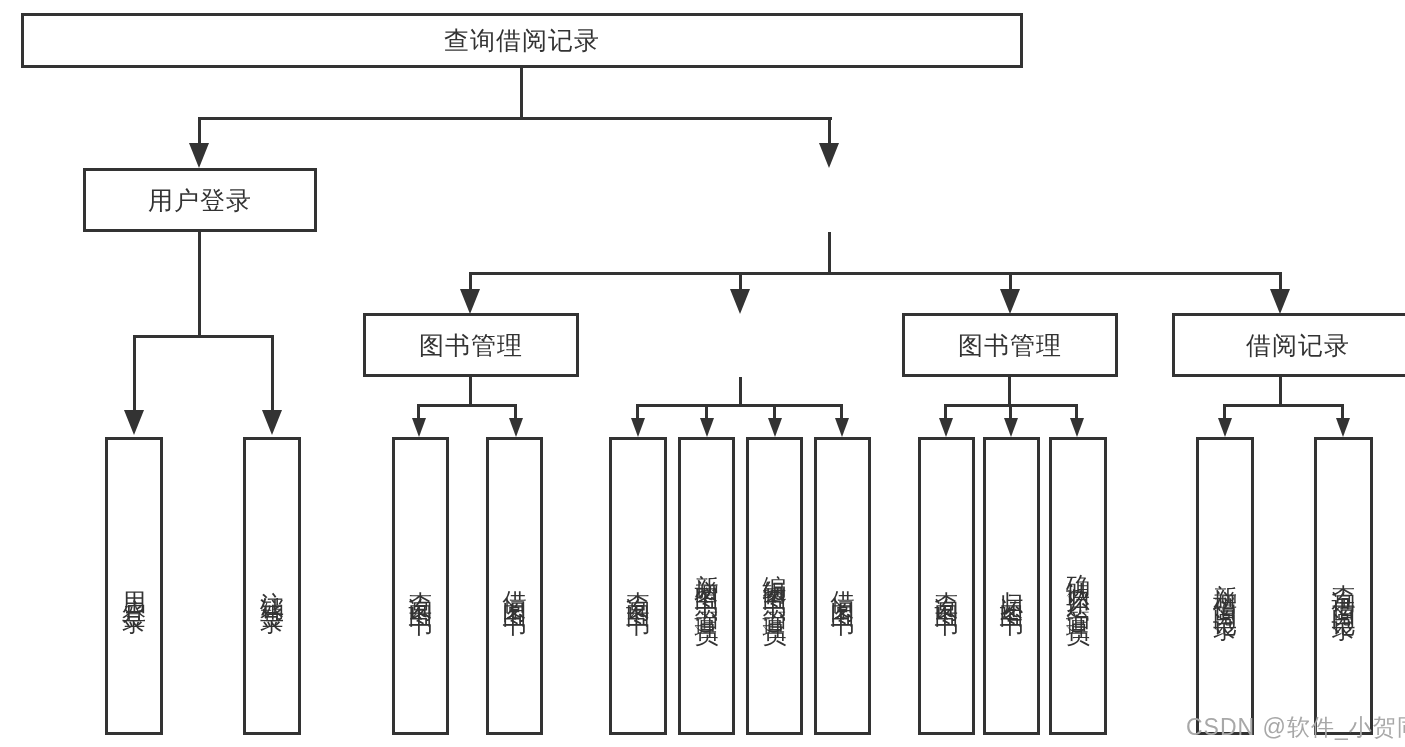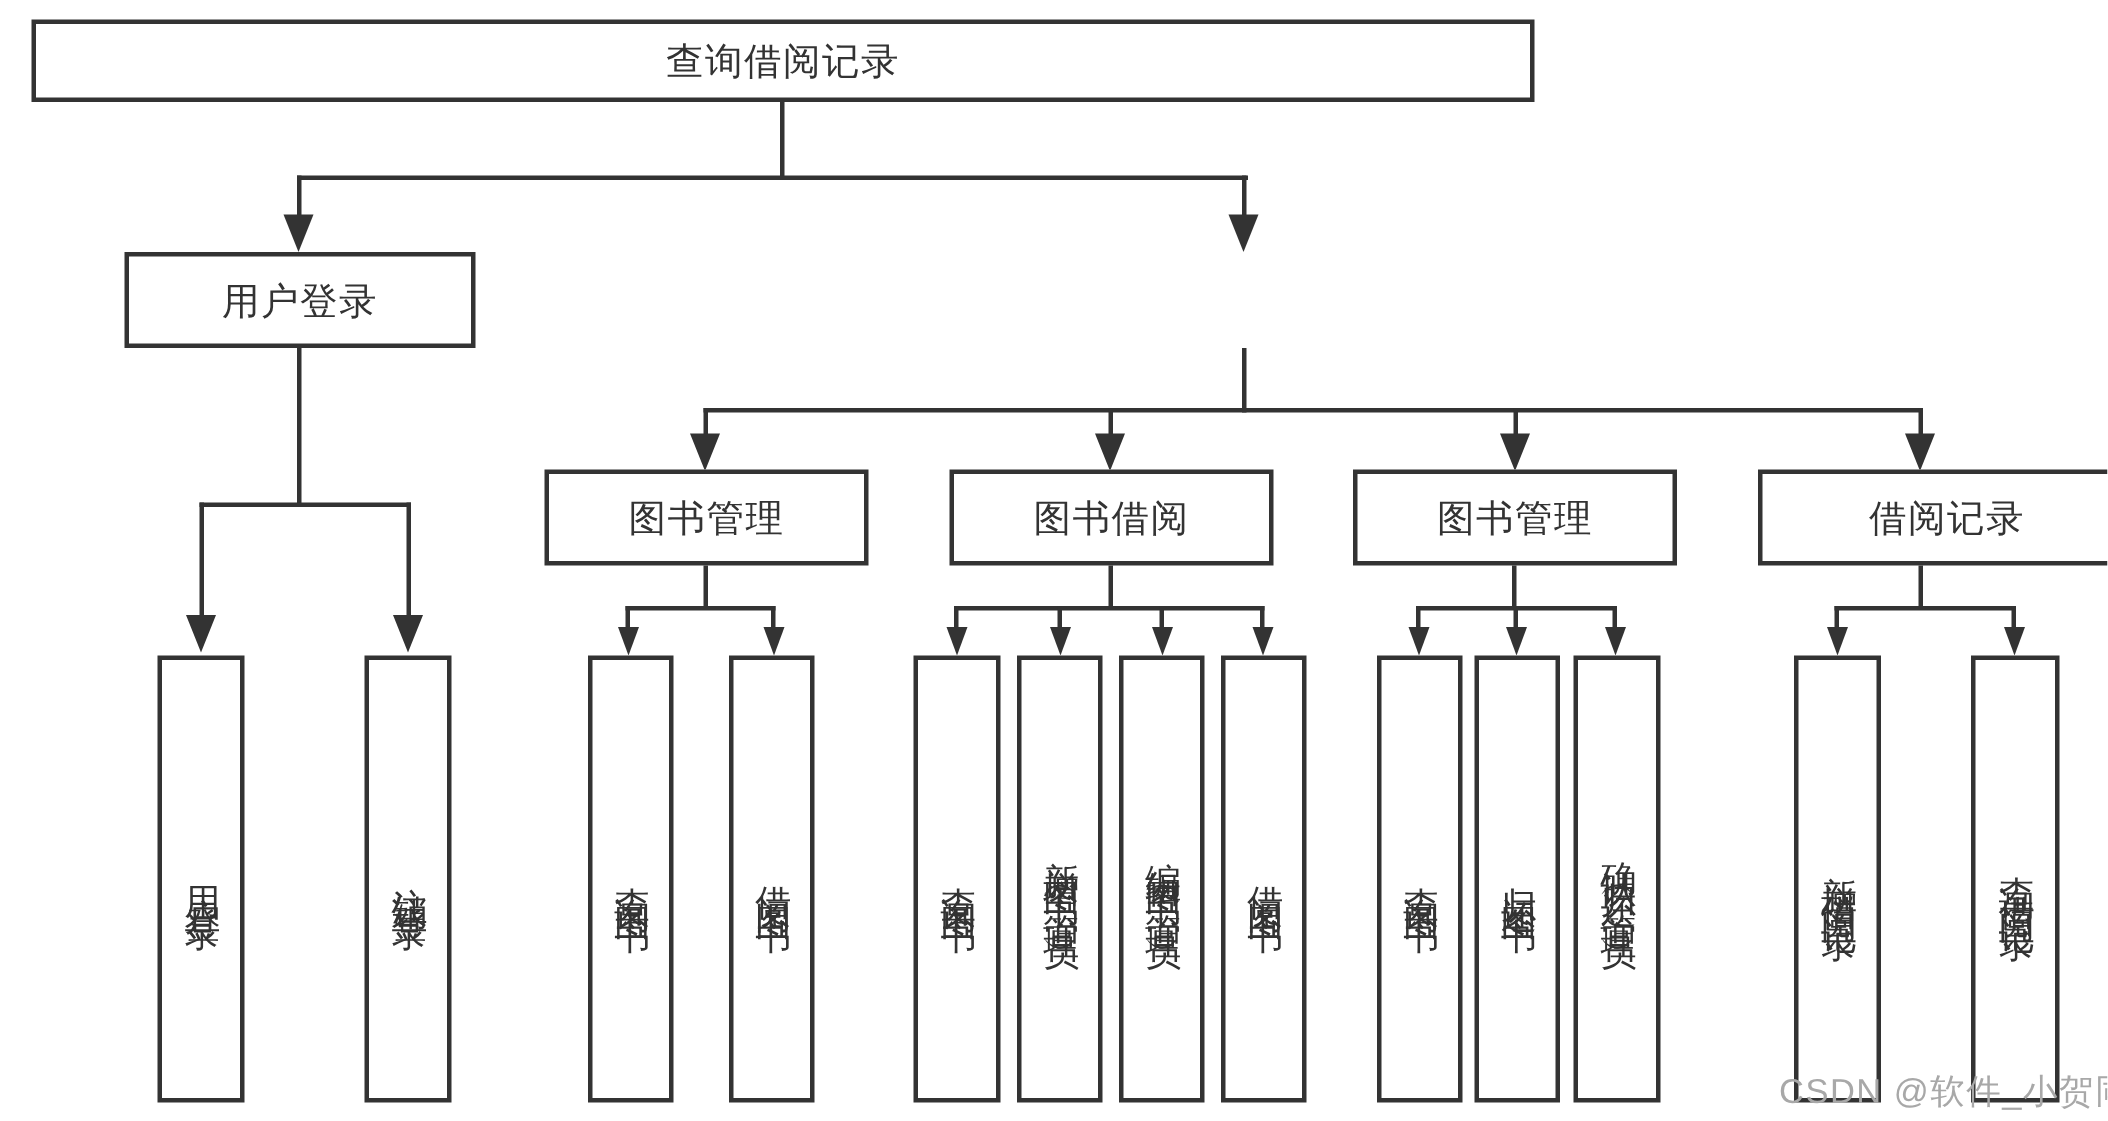--- a/index.html
+++ b/index.html
@@ -64,23 +64,20 @@
   <div class="ah" style="left:460px;top:289px"></div>
   <div class="cl" style="left:739px;top:272px;width:3px;height:20px"></div>
   <div class="ah" style="left:730px;top:289px"></div>
   <div class="cl" style="left:1009px;top:272px;width:3px;height:20px"></div>
   <div class="ah" style="left:1000px;top:289px"></div>
   <div class="cl" style="left:1279px;top:272px;width:3px;height:20px"></div>
   <div class="ah" style="left:1270px;top:289px"></div>
 
   <div class="box" style="left:363px;top:313px;width:216px;height:64px">
     <span class="hl">图书管理</span>
-  </div>
-  <div class="box" style="left:633px;top:313px;width:216px;height:64px">
-    <span class="hl">图书借阅</span>
   </div>
   <div class="box" style="left:902px;top:313px;width:216px;height:64px">
     <span class="hl">图书管理</span>
   </div>
   <div class="box" style="left:1172px;top:313px;width:252px;height:64px">
     <span class="hl">借阅记录</span>
   </div>
 
   <div class="cl" style="left:469px;top:377px;width:3px;height:29px"></div>
   <div class="cl" style="left:417px;top:404px;width:100px;height:3px"></div>

